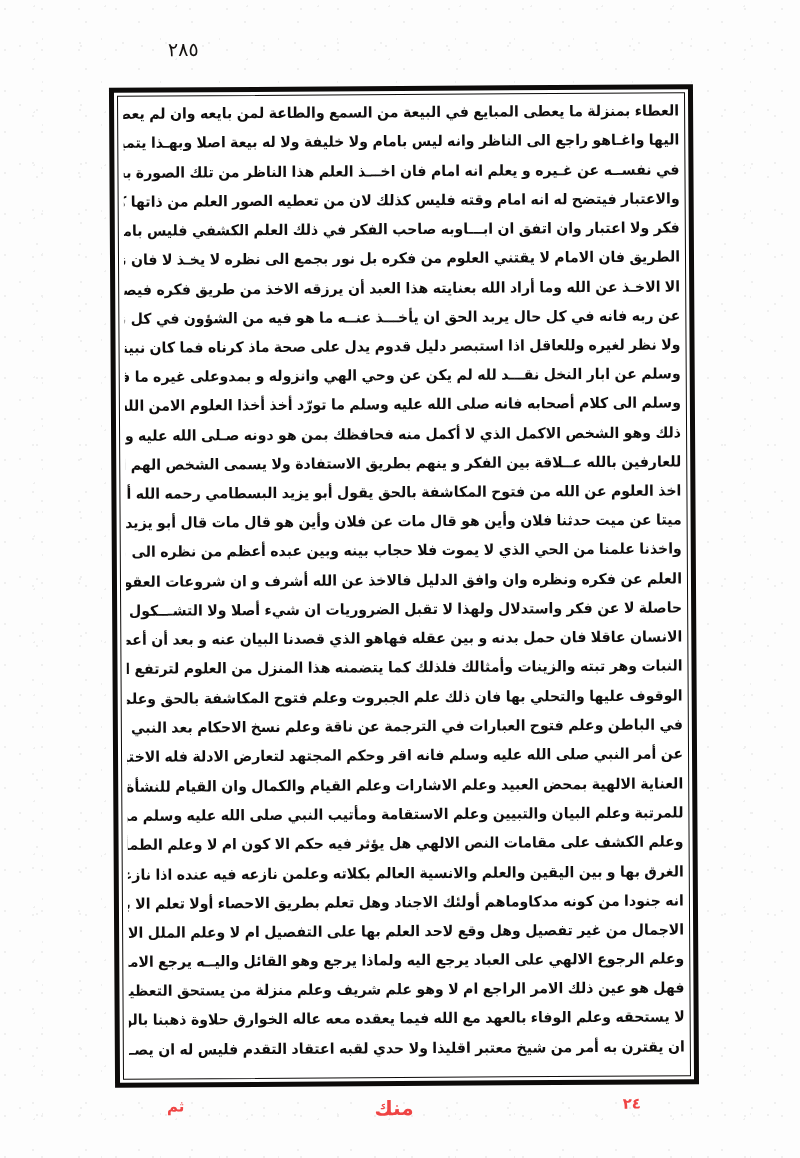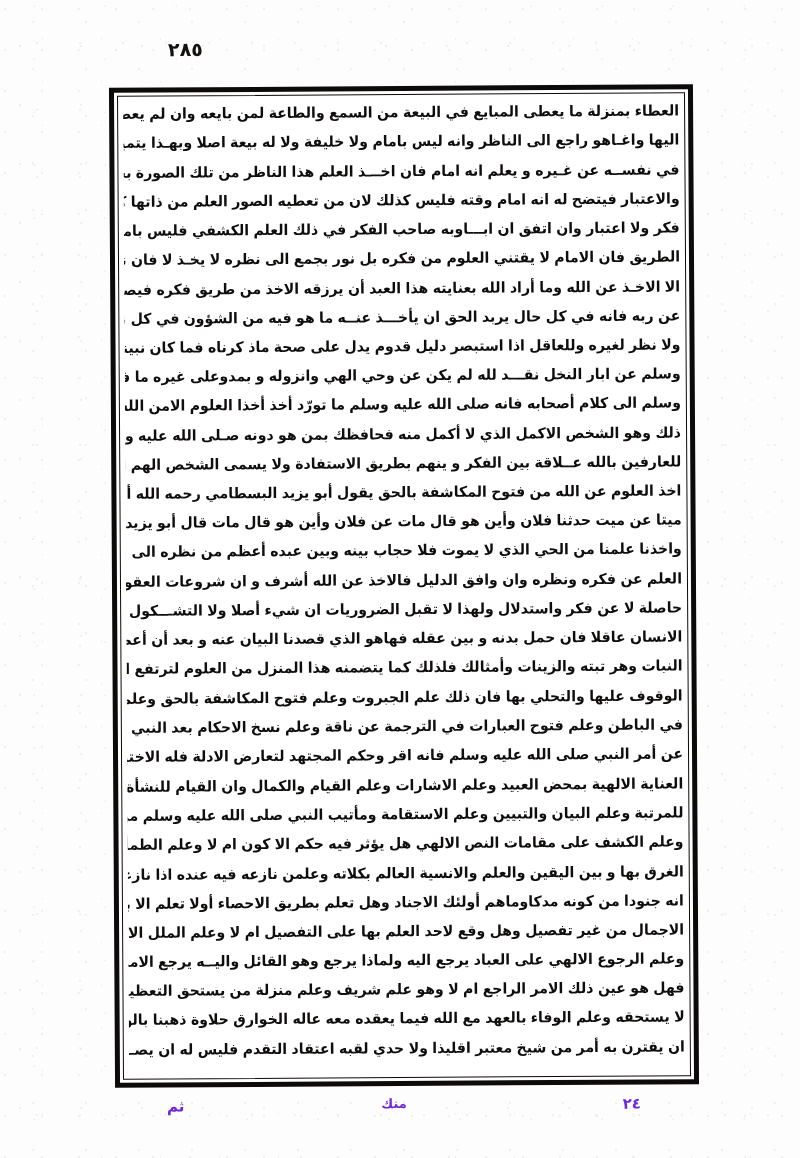--- a/index.html
+++ b/index.html
@@ -40,21 +40,21 @@
     background-size: 37px 41px, 53px 47px, 61px 59px, 43px 67px, 71px 53px, 59px 43px;
   }
 
   
   .folio-number {
     position: absolute;
     left: 168px;
     top: 38px;
     font-family: "DejaVu Sans", sans-serif;
     font-size: 19px;
-    font-weight: 700;
+    font-weight: 400;
     color: #14110f;
     letter-spacing: 0.5px;
     direction: rtl;
     transform: rotate(-0.5deg);
   }
 
   
   .text-frame {
     position: absolute;
     left: 112px;
@@ -123,26 +123,26 @@
     align-items: flex-start;
     justify-content: space-between;
     padding: 0 55px;
     box-sizing: border-box;
     transform: rotate(-0.35deg);
   }
   .footer-item {
     font-family: "DejaVu Sans", sans-serif;
     font-size: 15px;
     font-weight: 700;
-    color: #6d28d9;
+    color: #ef4444;
     direction: rtl;
     white-space: nowrap;
   }
   .footer-juz { font-size: 15px; margin-left: 27px; }
-  .footer-mid { font-size: 13px; margin-left: 8px; }
+  .footer-mid { font-size: 20px; margin-left: 8px; }
   .footer-catch { font-size: 15px; }
 </style>
 </head>
 <body>
 
 <div class="scan-page">
 
   <div class="scan-noise"></div>
 
   <div class="folio-number">٢٨٥</div>

